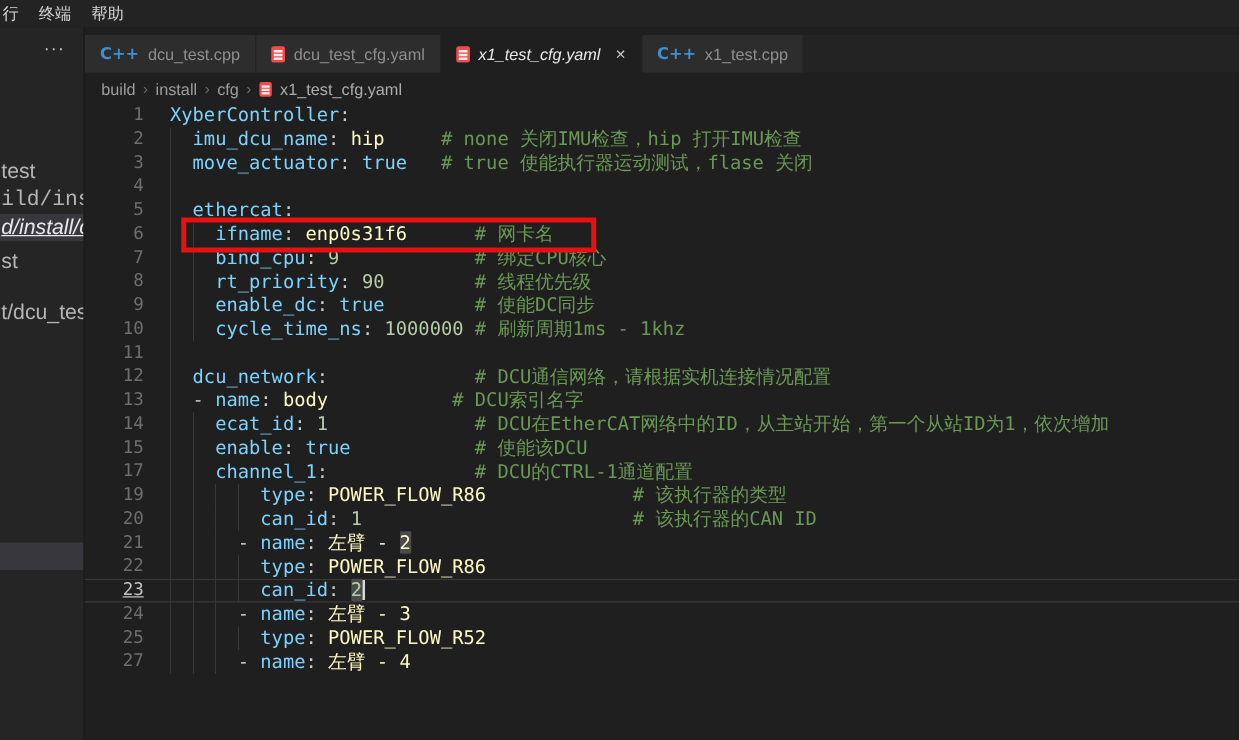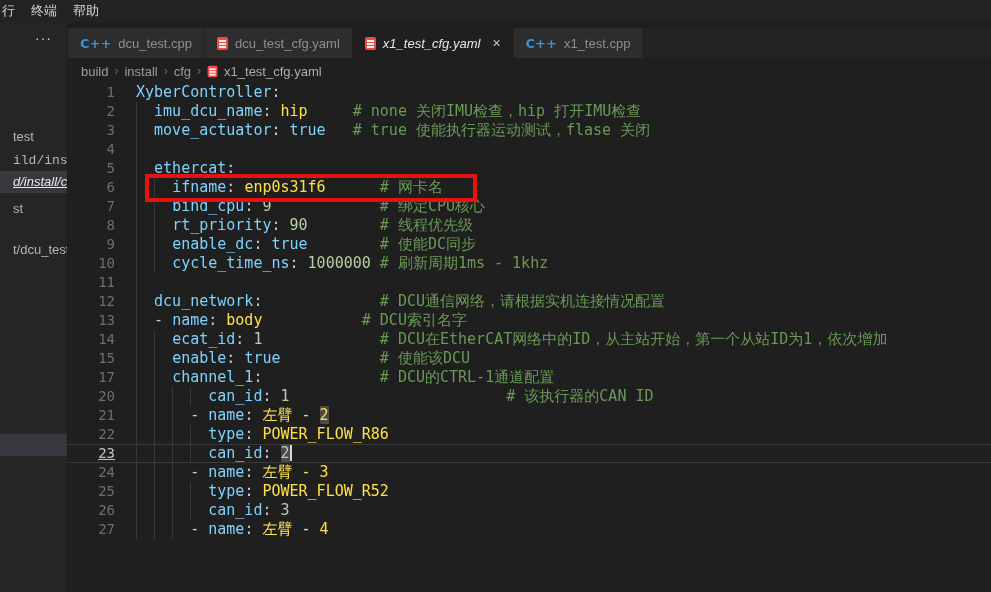--- a/index.html
+++ b/index.html
@@ -12,21 +12,21 @@
     background:#232323; display:flex; align-items:center; color:#d6d6d6; font-size:13px; }
   .menu-item { padding:0 8px; height:22px; line-height:22px; cursor:default; }
   .menu-item:first-child { padding-left:2px; }
 
   
   #sidebar { position:absolute; left:0; top:22px; width:67px; height:570px;
     background:#252526; overflow:hidden; }
   #sidebar-header { position:absolute; left:0; top:8px; width:67px; height:28px;
     text-align:right; padding-right:15px; color:#d0d0d0; font-size:14px; letter-spacing:1px; }
   .tree-item { position:absolute; left:0; width:67px; height:22px; line-height:22px;
-    color:#b4b4b4; font-size:13px; white-space:nowrap; overflow:hidden; padding-left:13px; }
+    color:#b4b4b4; font-size:17px; white-space:nowrap; overflow:hidden; padding-left:1px; }
   .tree-item.selected { background:#37373d; color:#e8e8e8; }
   .tree-item.italic { font-style:italic; }
 
   
   #editor-group { position:absolute; left:67px; top:22px; width:924px; height:570px;
     background:#1f1f1f; border-left:1px solid #1b1b1b; }
 
   
   #tabbar { position:absolute; left:0; top:6px; width:924px; height:30px;
     background:#232323; display:flex; }
@@ -59,21 +59,21 @@
   .cl { display:flex; height:19px; line-height:19px; white-space:pre; }
   .cl.current { box-shadow: inset 0 1px 0 #3a3a3a, inset 0 -1px 0 #3a3a3a; }
   .ln { flex:none; width:68px; padding-right:21px; text-align:right; color:#6e6e6e;
     font-size:14px; }
   .cl.current .ln { color:#c2c2c2;text-decoration:underline; }
   .ct { flex:1 1 auto; color:#cccccc; }
   .ind { display:inline-block; white-space:pre;
     background-image:repeating-linear-gradient(to right,#383838 0,#383838 1px,transparent 1px,transparent 2ch); }
   .tok-key { color:#7dd3fc; }
   .tok-pun { color:#cccccc; }
-  .tok-str { color:#fde047; }
+  .tok-str { color:#fef9c3; }
   .tok-num { color:#b5cea8; }
   .tok-com { color:#6a9955; }
   .tok-plain { color:#cccccc; }
   .hl { background:#4b4b4b; border-radius:1px; }
   .cursor { display:inline-block; width:2px; height:16px; background:#d8d8d8;
     vertical-align:-3px; }
 
   
   #annotation-rect { position:absolute; left:145px; top:174px; width:332px; height:28px;
     border:4px solid #e81111; pointer-events:none; z-index:20; }
@@ -139,25 +139,25 @@
         <div class="cl"><div class="ln">7</div><div class="ct"><span class="ind">    </span><span class="tok-key">bind_cpu</span><span class="tok-pun">:</span><span class="tok-plain"> </span><span class="tok-num">9</span><span class="tok-plain">            </span><span class="tok-com"># 绑定CPU核心</span></div></div>
         <div class="cl"><div class="ln">8</div><div class="ct"><span class="ind">    </span><span class="tok-key">rt_priority</span><span class="tok-pun">:</span><span class="tok-plain"> </span><span class="tok-num">90</span><span class="tok-plain">        </span><span class="tok-com"># 线程优先级</span></div></div>
         <div class="cl"><div class="ln">9</div><div class="ct"><span class="ind">    </span><span class="tok-key">enable_dc</span><span class="tok-pun">:</span><span class="tok-plain"> </span><span class="tok-key">true</span><span class="tok-plain">        </span><span class="tok-com"># 使能DC同步</span></div></div>
         <div class="cl"><div class="ln">10</div><div class="ct"><span class="ind">    </span><span class="tok-key">cycle_time_ns</span><span class="tok-pun">:</span><span class="tok-plain"> </span><span class="tok-num">1000000</span><span class="tok-plain"> </span><span class="tok-com"># 刷新周期1ms - 1khz</span></div></div>
         <div class="cl"><div class="ln">11</div><div class="ct"><span class="ind">  </span></div></div>
         <div class="cl"><div class="ln">12</div><div class="ct"><span class="ind">  </span><span class="tok-key">dcu_network</span><span class="tok-pun">:</span><span class="tok-plain">             </span><span class="tok-com"># DCU通信网络，请根据实机连接情况配置</span></div></div>
         <div class="cl"><div class="ln">13</div><div class="ct"><span class="ind">  </span><span class="tok-pun">- </span><span class="tok-key">name</span><span class="tok-pun">:</span><span class="tok-plain"> </span><span class="tok-str">body</span><span class="tok-plain">           </span><span class="tok-com"># DCU索引名字</span></div></div>
         <div class="cl"><div class="ln">14</div><div class="ct"><span class="ind">    </span><span class="tok-key">ecat_id</span><span class="tok-pun">:</span><span class="tok-plain"> </span><span class="tok-num">1</span><span class="tok-plain">             </span><span class="tok-com"># DCU在EtherCAT网络中的ID，从主站开始，第一个从站ID为1，依次增加</span></div></div>
         <div class="cl"><div class="ln">15</div><div class="ct"><span class="ind">    </span><span class="tok-key">enable</span><span class="tok-pun">:</span><span class="tok-plain"> </span><span class="tok-key">true</span><span class="tok-plain">           </span><span class="tok-com"># 使能该DCU</span></div></div>
         <div class="cl"><div class="ln">17</div><div class="ct"><span class="ind">    </span><span class="tok-key">channel_1</span><span class="tok-pun">:</span><span class="tok-plain">             </span><span class="tok-com"># DCU的CTRL-1通道配置</span></div></div>
+        <div class="cl"><div class="ln">19</div><div class="ct"><span class="ind">        </span><span class="tok-key">type</span><span class="tok-pun">:</span><span class="tok-plain"> </span><span class="tok-str">POWER_FLOW_R86</span><span class="tok-plain">             </span><span class="tok-com"># 该执行器的类型</span></div></div>
         <div class="cl"><div class="ln">20</div><div class="ct"><span class="ind">        </span><span class="tok-key">can_id</span><span class="tok-pun">:</span><span class="tok-plain"> </span><span class="tok-num">1</span><span class="tok-plain">                        </span><span class="tok-com"># 该执行器的CAN ID</span></div></div>
         <div class="cl"><div class="ln">21</div><div class="ct"><span class="ind">      </span><span class="tok-pun">- </span><span class="tok-key">name</span><span class="tok-pun">:</span><span class="tok-plain"> </span><span class="tok-str">左臂 - </span><span class="tok-str hl">2</span></div></div>
         <div class="cl"><div class="ln">22</div><div class="ct"><span class="ind">        </span><span class="tok-key">type</span><span class="tok-pun">:</span><span class="tok-plain"> </span><span class="tok-str">POWER_FLOW_R86</span></div></div>
         <div class="cl current"><div class="ln">23</div><div class="ct"><span class="ind">        </span><span class="tok-key">can_id</span><span class="tok-pun">:</span><span class="tok-plain"> </span><span class="tok-num hl">2</span><span class="cursor"></span></div></div>
         <div class="cl"><div class="ln">24</div><div class="ct"><span class="ind">      </span><span class="tok-pun">- </span><span class="tok-key">name</span><span class="tok-pun">:</span><span class="tok-plain"> </span><span class="tok-str">左臂 - 3</span></div></div>
         <div class="cl"><div class="ln">25</div><div class="ct"><span class="ind">        </span><span class="tok-key">type</span><span class="tok-pun">:</span><span class="tok-plain"> </span><span class="tok-str">POWER_FLOW_R52</span></div></div>
-        <div class="cl"><div class="ln">26</div><div class="ct"><span class="ind">        </span><span class="tok-key">can_id</span><span class="tok-pun">:</span><span class="tok-plain"> </span><span class="tok-num">3</span></div></div>
         <div class="cl"><div class="ln">27</div><div class="ct"><span class="ind">      </span><span class="tok-pun">- </span><span class="tok-key">name</span><span class="tok-pun">:</span><span class="tok-plain"> </span><span class="tok-str">左臂 - 4</span></div></div>
       </div>
   </div>
 
   <div id="annotation-rect" style="border-color: rgb(232, 17, 17);"></div>
 </div>
 
 </body></html>

